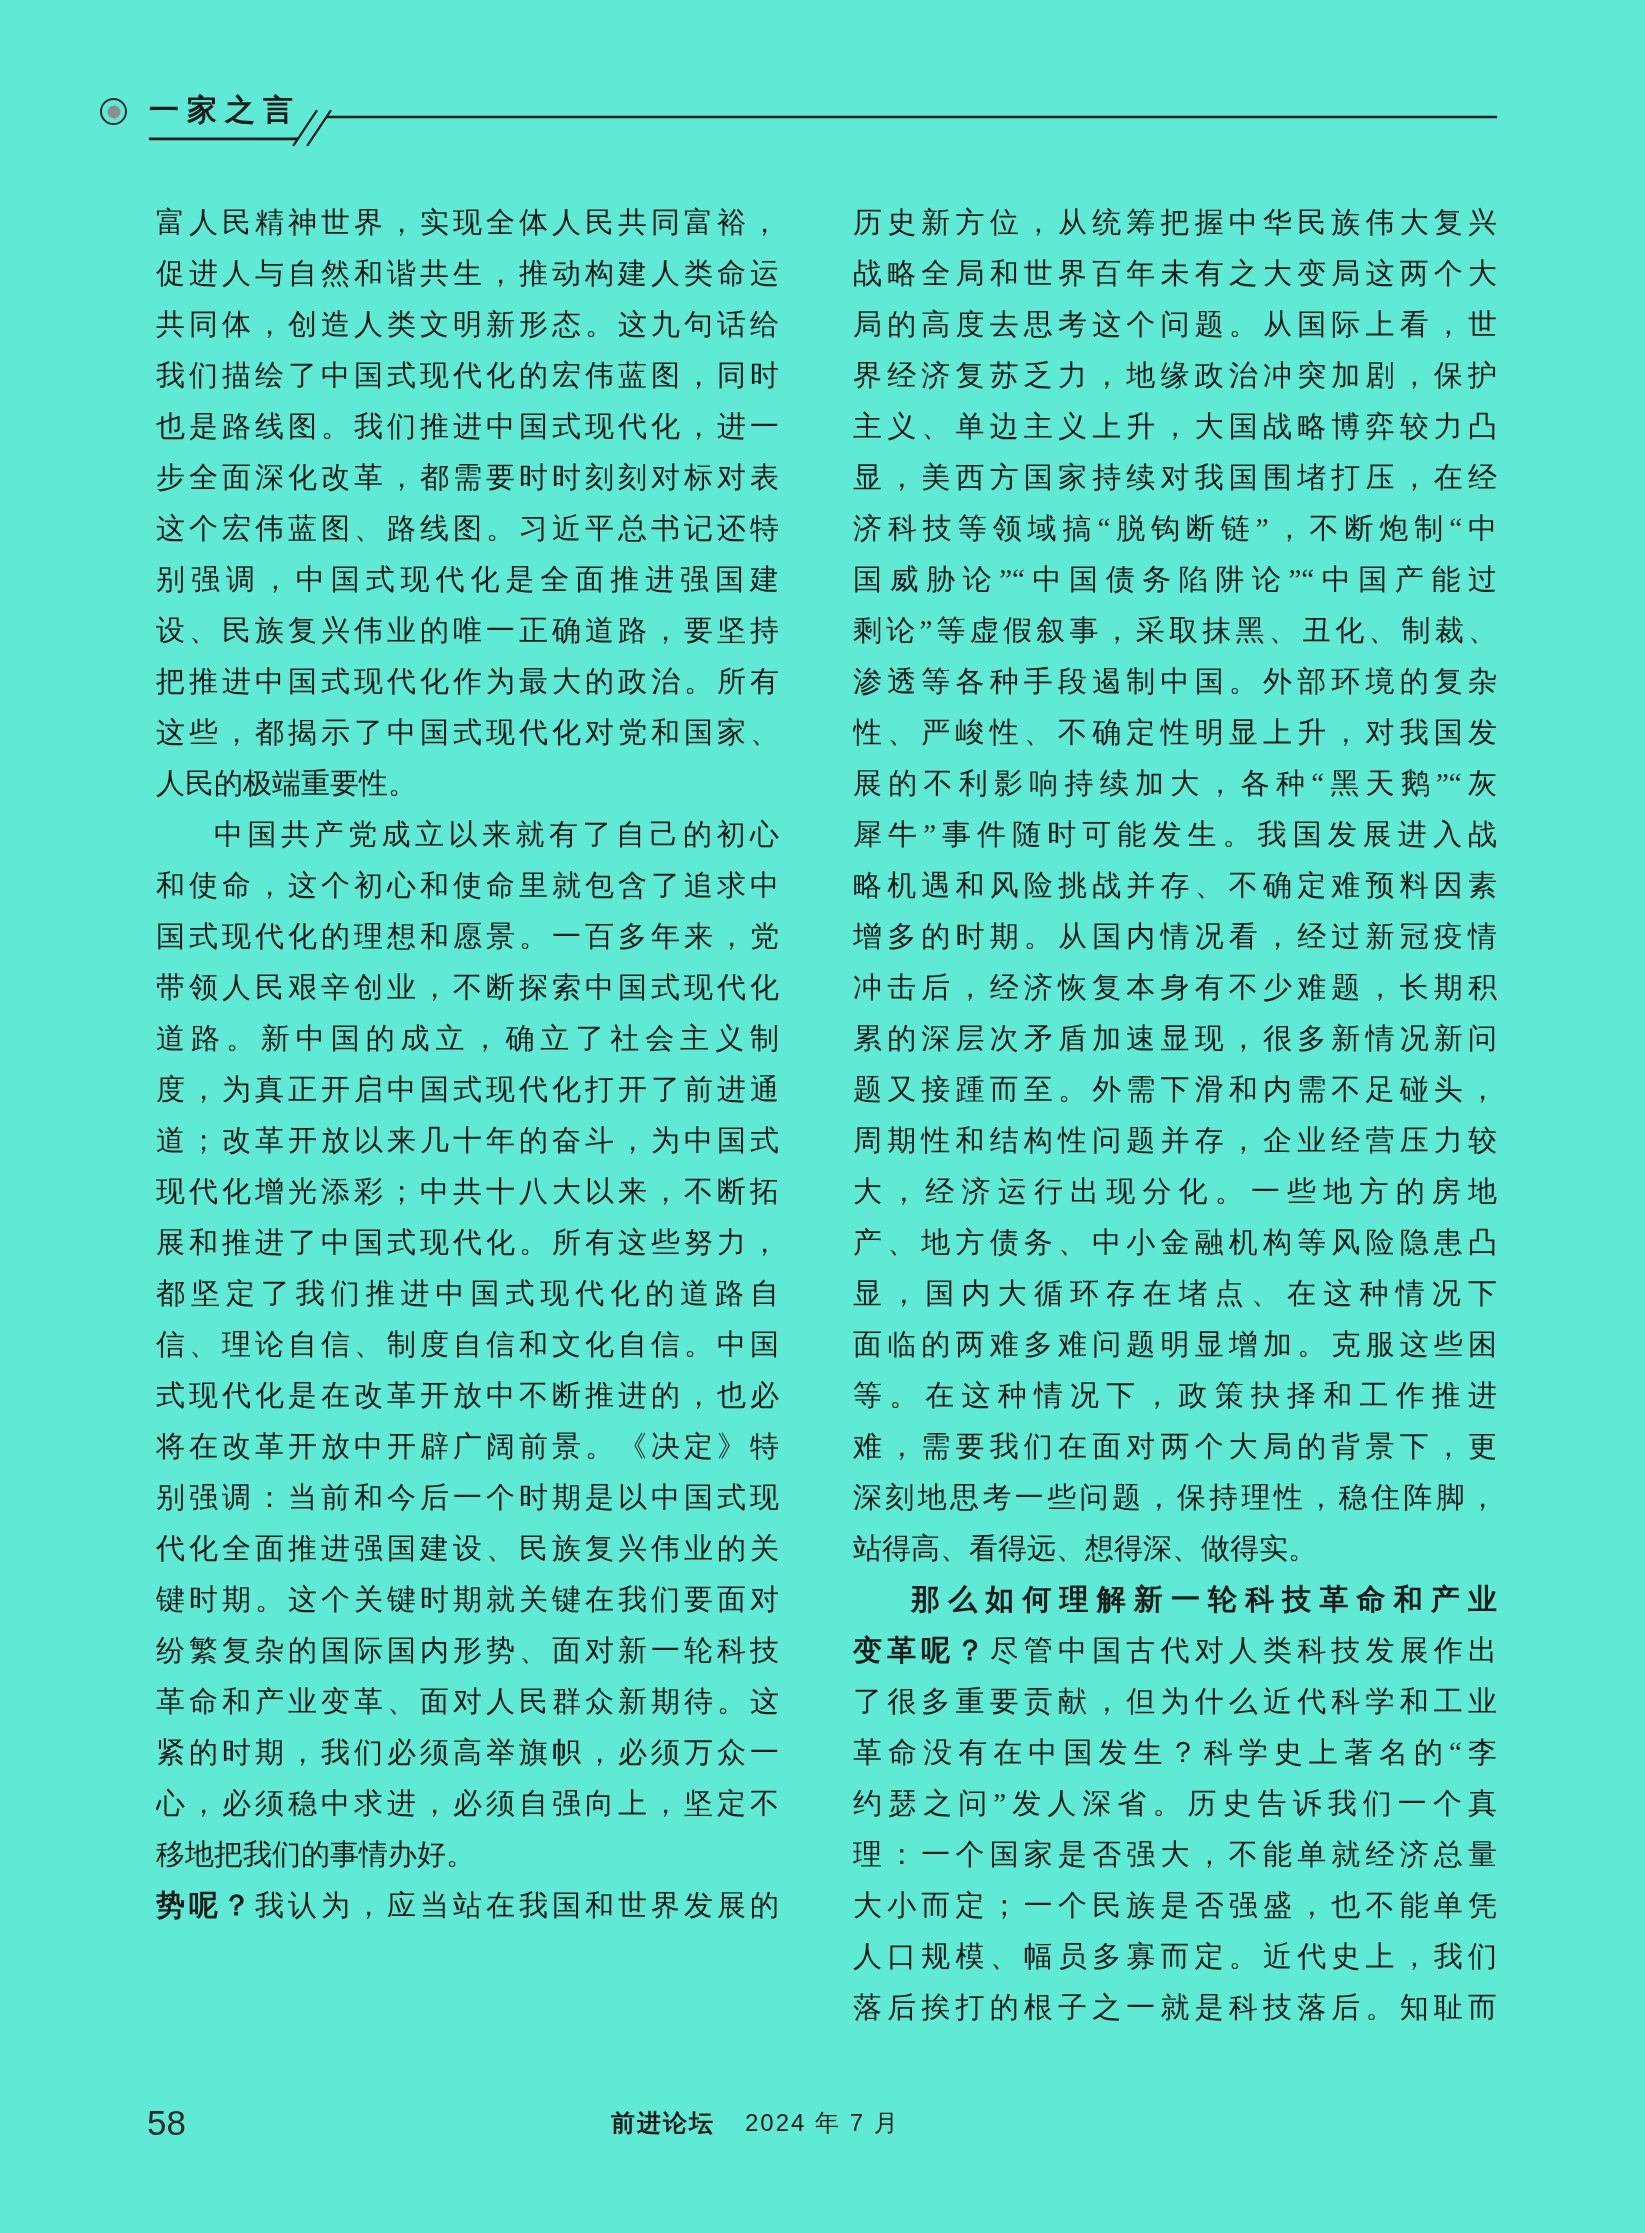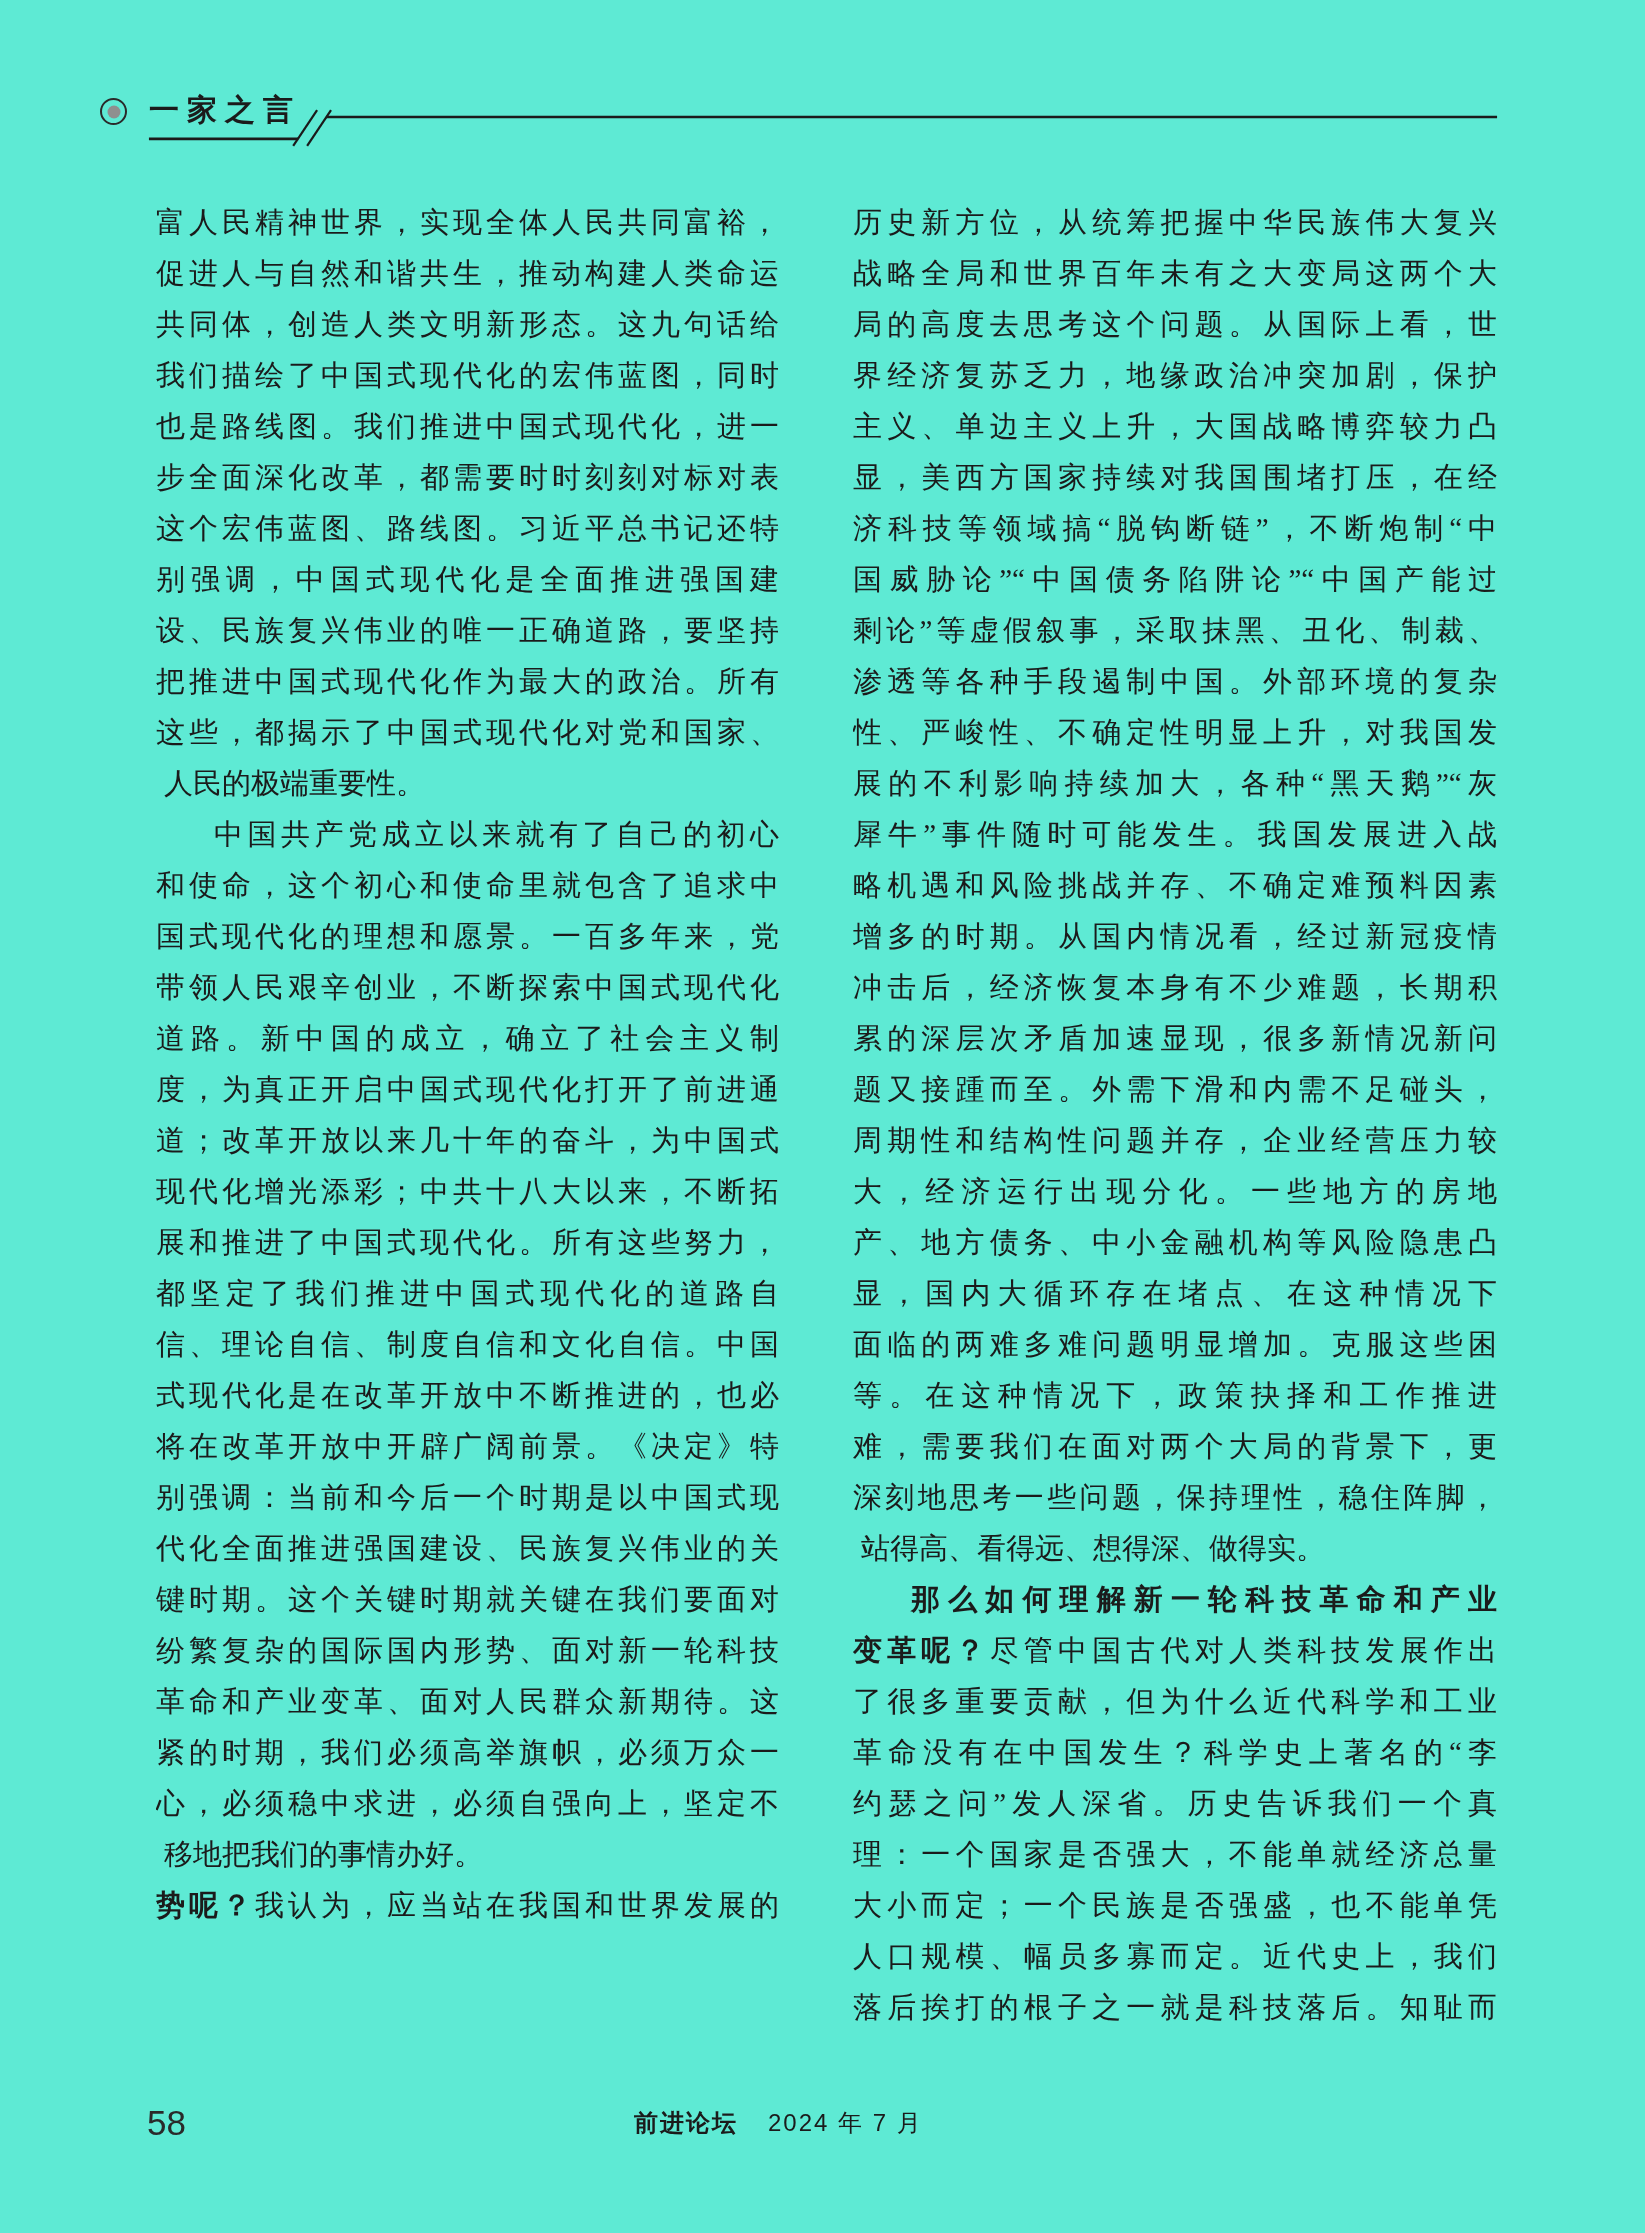--- a/index.html
+++ b/index.html
@@ -36,31 +36,31 @@
   }
   .col-left{left:156px;width:623px;}
   .col-right{left:853px;width:644px;}
   .tline{
     height:51px;line-height:51px;
     text-align:justify;text-align-last:justify;
     -moz-text-align-last:justify;
     text-justify:inter-character;
     overflow:hidden;white-space:nowrap;
   }
-  .tline.nofill{text-align-last:left;margin-left:8px;-moz-text-align-last:left;}
+  .tline.nofill{text-align-last:left;-moz-text-align-last:left;}
   .tline.indent{text-indent:58px;}
   .tline .b{font-weight:bold;}
   
   .pgnum{
     position:absolute;left:147px;top:2103px;
     font-family:"Liberation Sans","DejaVu Sans",sans-serif;
     font-size:35px;color:#2a2a2a;
   }
   .footer-center{
-    position:absolute;left:634px;top:2107px;
+    position:absolute;left:611px;top:2107px;
     font-size:24px;white-space:nowrap;
     font-family:"Liberation Sans","DejaVu Sans",sans-serif;
     color:#1b1b1b;
   }
   .footer-center .journal{font-weight:bold;margin-right:30px;letter-spacing:2px;}
   .footer-center .issue{letter-spacing:2px;}
 </style>
 </head>
 <body>
 

